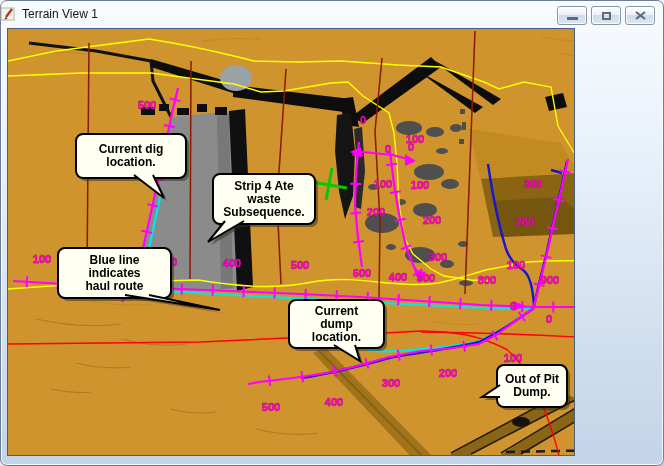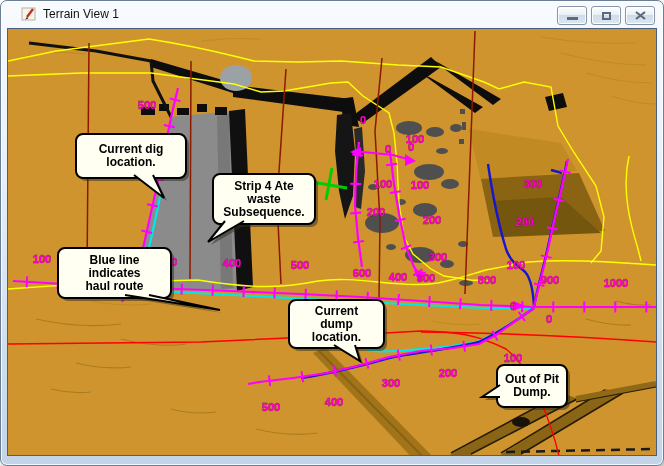--- a/index.html
+++ b/index.html
@@ -1,30 +1,30 @@
 <!DOCTYPE html>
 <html><head>
 <meta charset="utf-8">
 <style>
   html,body{margin:0;padding:0;background:#ffffff;font-family:"Liberation Sans",sans-serif;}
   .window{position:relative;width:664px;height:466px;}
   .frame{position:absolute;inset:0;border-radius:7px;border:1px solid #6b7e95;
     background:linear-gradient(180deg,#f8fbfe 0%,#e7f0fa 35%,#cfdeee 75%,#c3d4e8 100%);
     box-shadow:inset 0 0 0 1px rgba(255,255,255,.8), 2px 3px 6px rgba(0,0,0,.35);}
-  .titlebar{position:absolute;left:0;top:0;right:0;height:28px;display:flex;align-items:center;padding-left:21px;box-sizing:border-box;}
+  .titlebar{position:absolute;left:0;top:0;right:0;height:28px;display:flex;align-items:center;padding-left:0;box-sizing:border-box;}
   .title-icon{width:16px;height:16px;margin-right:6px;flex:0 0 auto;}
   .title-text{font-size:12px;color:#121212;}
   .win-buttons{position:absolute;right:9px;top:6px;display:flex;gap:4px;}
   .win-btn{width:30px;height:19px;border:1px solid #8595aa;border-radius:3px;
     background:linear-gradient(180deg,#feffff 0%,#eaf0f7 45%,#cfdbe9 50%,#dde7f2 100%);
     box-shadow:inset 0 0 0 1px rgba(255,255,255,.85);
     display:flex;align-items:center;justify-content:center;padding:0;cursor:default;}
   .glyph-min{width:11px;height:3px;background:#5b6b7c;margin-top:6px;}
   .glyph-restore{width:9px;height:8px;border:2px solid #5b6b7c;box-sizing:border-box;}
-  .client{position:absolute;left:7px;top:28px;width:650px;height:428px;border:1px solid #49607c;box-sizing:border-box;background:#cf942e;overflow:hidden;}
+  .client{position:absolute;left:7px;top:28px;width:568px;height:428px;border:1px solid #49607c;box-sizing:border-box;background:#cf942e;overflow:hidden;}
   .client svg{display:block;}
   .vlabel{font-weight:bold;font-size:11px;}
   .callout-text{font-weight:bold;font-size:12px;fill:#000;}
 </style>
 </head>
 <body>
 
 <div class="window">
   <div class="frame"></div>
 

